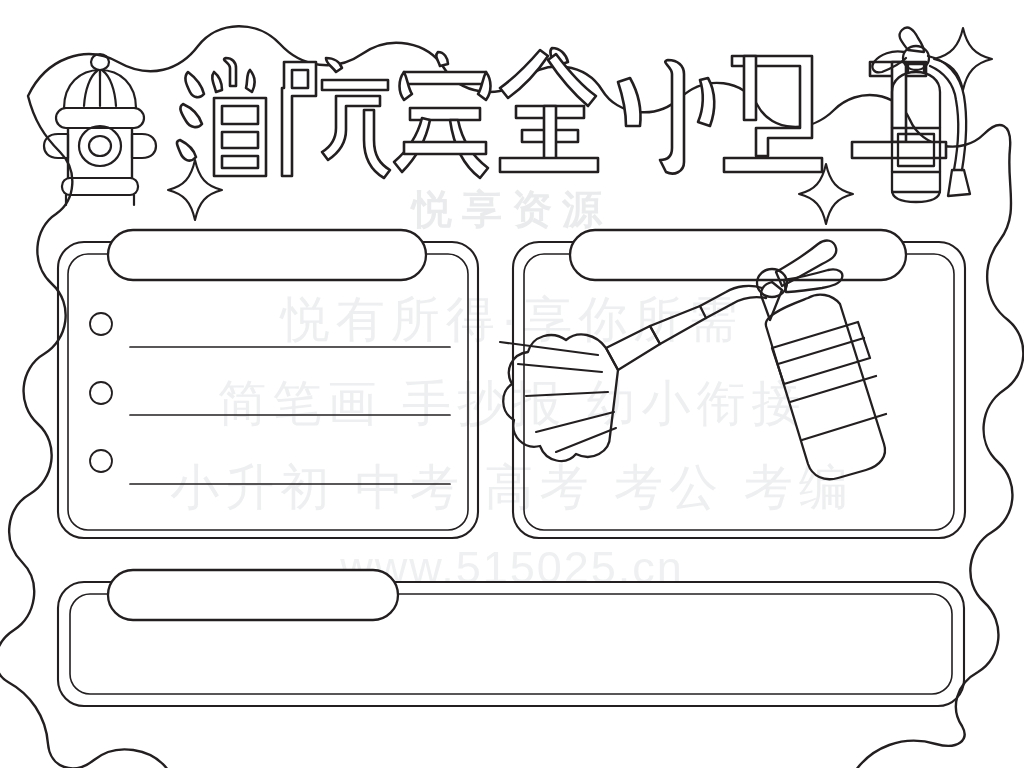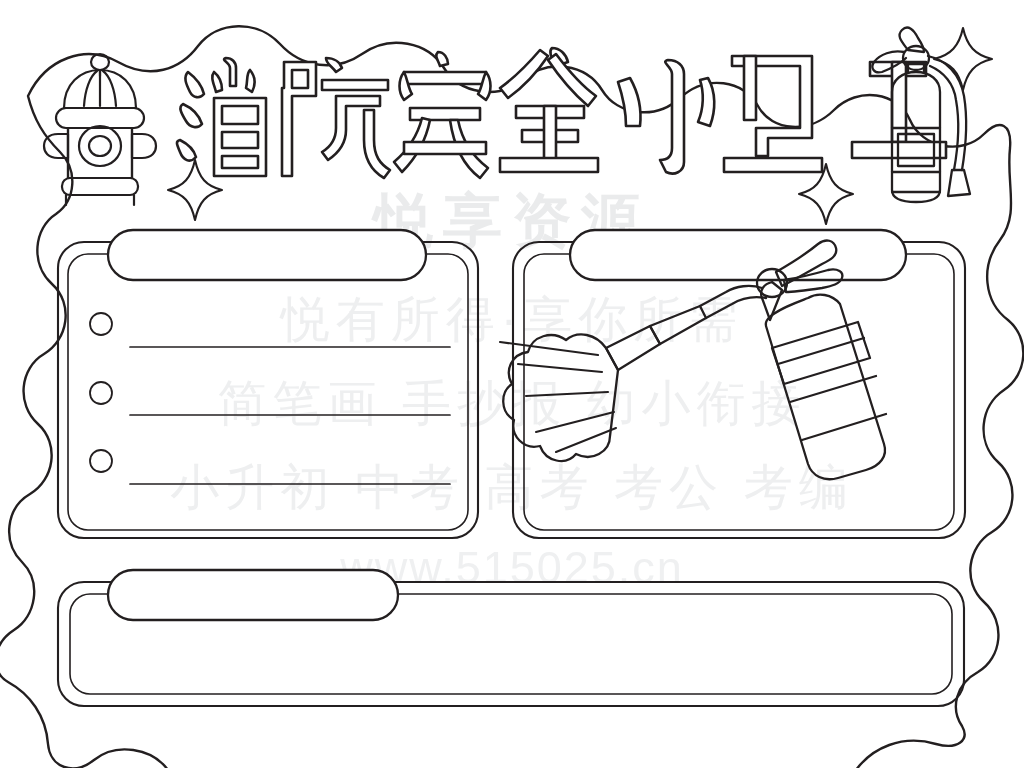--- a/index.html
+++ b/index.html
@@ -31,21 +31,21 @@
   
   .wm {
     position: absolute;
     color: #eceded;
     font-family: "Liberation Sans", sans-serif;
     white-space: nowrap;
     letter-spacing: 2px;
     user-select: none;
   }
   .wm-brand {
-    font-size: 59px;
+    font-size: 40px;
     font-weight: bold;
     letter-spacing: 10px;
     left: 50%;
     transform: translateX(-50%);
     top: 182px;
     color: #eaebec;
   }
   .wm-l1 {
     font-size: 49px;
     left: 50%;

